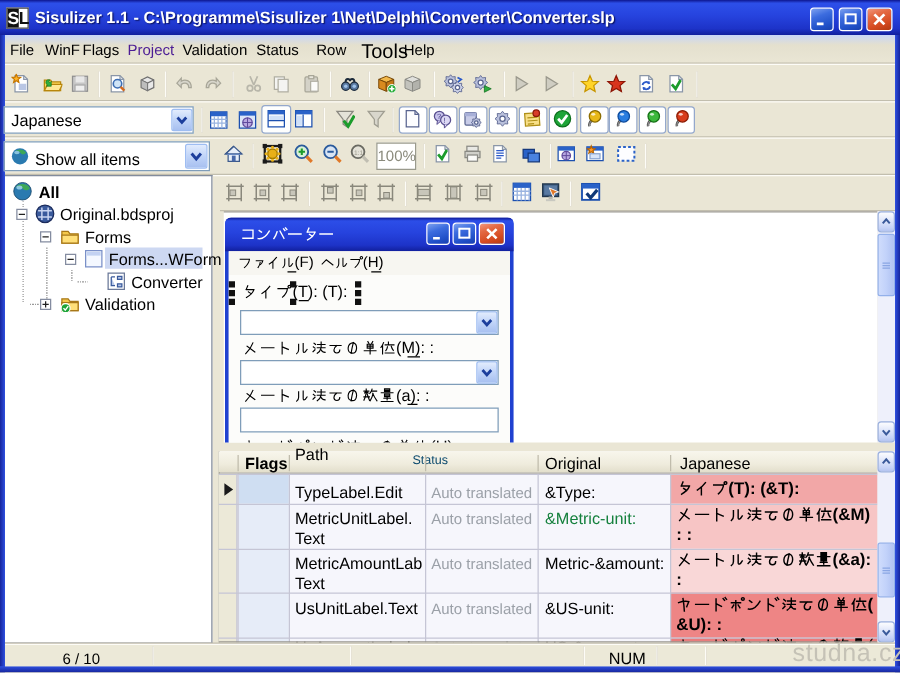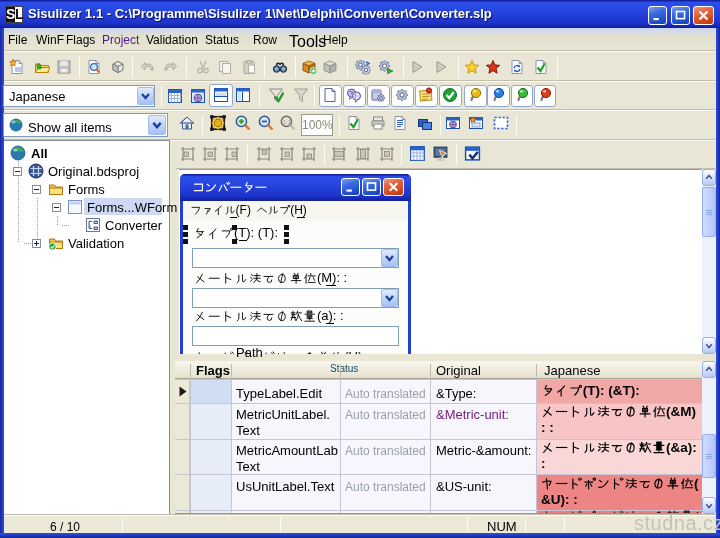--- a/index.html
+++ b/index.html
@@ -715,21 +715,21 @@
     </svg></div>
 <div class="a" style="left:702px;top:337px;width:14px;height:17px;border:1px solid #9ab0dd;border-radius:3px;background:linear-gradient(180deg,#fdfdfe,#c6d3f7 80%,#b4c4f0)"><svg width="12" height="15" viewBox="0 0 15 15">
       <path d="M4,6 l3.5,4 3.5,-4" fill="none" stroke="#3a5a9b" stroke-width="2"></path>
     </svg></div>
 <div class="a" style="left:702px;top:187px;width:14px;height:50px;border:1px solid #93b0ea;border-radius:2px;background:linear-gradient(90deg,#cfdcfc,#c2d2fa 50%,#b0c2f2)">
     <div class="a" style="left:3px;top:22px;width:6px;height:1px;background:#8aa6e4;box-shadow:0 2px 0 #8aa6e4,0 4px 0 #8aa6e4"></div>
   </div>
 <div class="a" style="left:175px;top:361px;width:527px;height:153px;background:#f6f6fc;border-left:1px solid #88867c"></div>
 <div class="a" style="left:175px;top:361px;width:527px;height:18px;background:linear-gradient(180deg,#f8f6ec,#efecdd 60%,#e2decb);border-bottom:1px solid #a8a496"></div>
 <div class="a" style="left:196px;top:363px;font-size:13px;font-weight:bold;color:#000000">Flags</div>
-<div class="a" style="left:236px;top:345px;font-size:13px;color:#000">Path</div>
+<div class="a" style="left:236px;top:356px;font-size:13px;color:#000">Path</div>
 <div class="a" style="left:330px;top:363px;font-size:10px;color:#0c4a6e">Status</div>
 <div class="a" style="left:436px;top:363px;font-size:13px;color:#000">Original</div>
 <div class="a" style="left:544px;top:363px;font-size:13px;color:#000">Japanese</div>
 <div class="a" style="left:190px;top:364px;width:1px;height:13px;background:#c0bcac"></div>
 <div class="a" style="left:231px;top:364px;width:1px;height:13px;background:#c0bcac"></div>
 <div class="a" style="left:340px;top:364px;width:1px;height:13px;background:#c0bcac"></div>
 <div class="a" style="left:430px;top:364px;width:1px;height:13px;background:#c0bcac"></div>
 <div class="a" style="left:536px;top:364px;width:1px;height:13px;background:#c0bcac"></div>
 <div class="a" style="left:175px;top:379px;width:15px;height:135px;background:#ece9d8;border-right:1px solid #c5c5d5"></div>
 <div class="a" style="left:191px;top:379px;width:40px;height:24px;background:#cfdef2"></div>
@@ -763,21 +763,21 @@
       <path d="M70,16 Q50,44 22,60 M46,42 V88" fill="none" stroke="#000" stroke-width="8.5" stroke-linecap="square"></path>
     </g>
     <g transform="translate(27.8,0) scale(0.1350)">
       <path d="M16,30 H74 Q72,58 44,82 M86,18 m-8,0 a8,8 0 1 0 16,0 a8,8 0 1 0 -16,0" fill="none" stroke="#000" stroke-width="8.5" stroke-linecap="square"></path>
     </g>
     <text x="41.7" y="10.8" font-family="Liberation Sans" font-size="13.5px" fill="#000" font-weight="bold">(T): (&amp;T):</text>
   </svg>
 <div class="a" style="left:236px;top:407px;font-size:13px;color:#000;white-space:nowrap">MetricUnitLabel.</div>
 <div class="a" style="left:236px;top:423px;font-size:13px;color:#000;white-space:nowrap">Text</div>
 <div class="a" style="left:345px;top:408px;font-size:12px;color:#9ba0a8;white-space:nowrap">Auto translated</div>
-<div class="a" style="left:436px;top:407px;font-size:13px;color:#701a75;white-space:nowrap">&amp;Metric-unit:</div>
+<div class="a" style="left:436px;top:407px;font-size:13px;color:#15803d;white-space:nowrap">&amp;Metric-unit:</div>
 <svg style="position:absolute;left:541px;top:405px;overflow:visible" width="156" height="17.5">
     <g transform="translate(0.0,0) scale(0.1350)">
       <path d="M64,18 Q52,52 20,84 M28,38 Q52,56 76,74" fill="none" stroke="#000" stroke-width="8.5" stroke-linecap="square"></path>
     </g>
     <g transform="translate(13.9,0) scale(0.1350)">
       <path d="M12,48 H88" fill="none" stroke="#000" stroke-width="8.5" stroke-linecap="square"></path>
     </g>
     <g transform="translate(27.8,0) scale(0.1350)">
       <path d="M34,14 V86 M34,42 L72,58" fill="none" stroke="#000" stroke-width="8.5" stroke-linecap="square"></path>
     </g>

